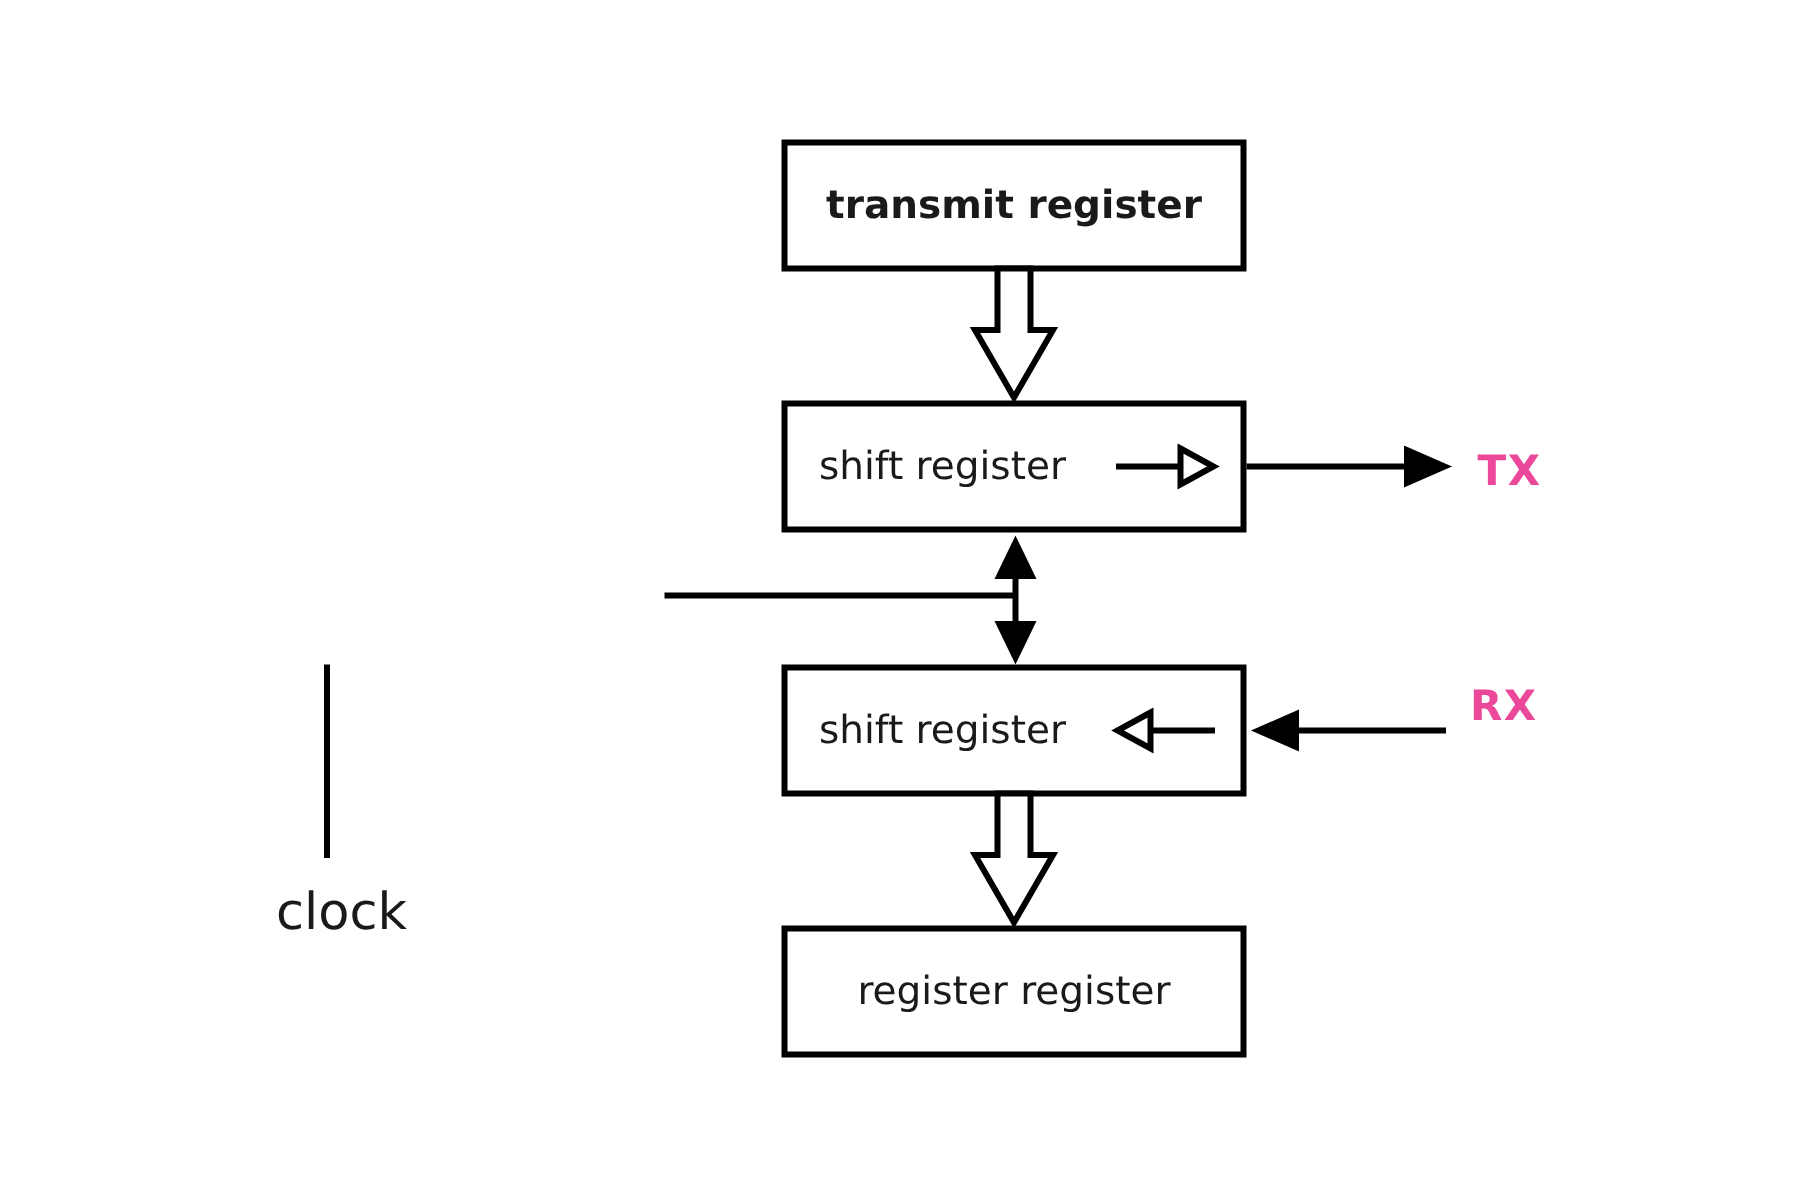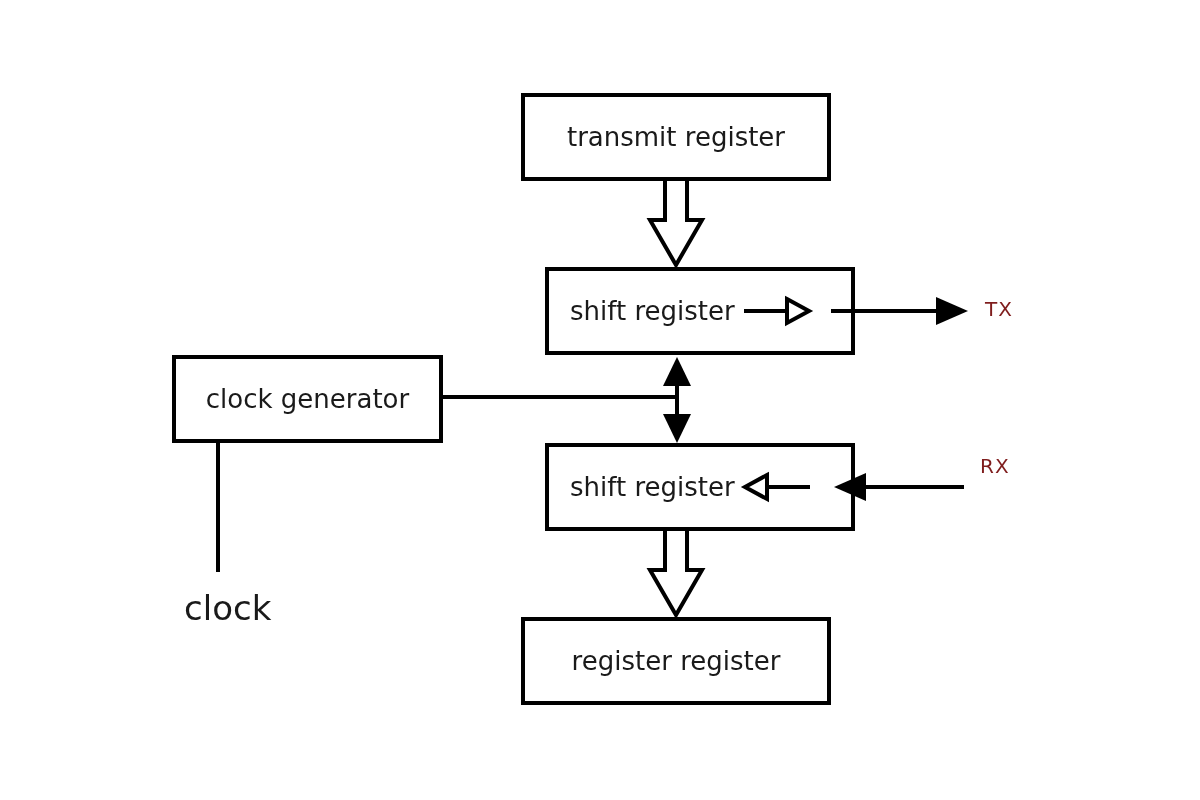--- a/index.html
+++ b/index.html
@@ -23,41 +23,40 @@
     background: #ffffff;
     display: flex;
     align-items: center;
     justify-content: center;
     font-size: 26px;
     color: #1a1a1a;
   }
   .box.left-text {
     justify-content: flex-start;
     padding-left: 21px;
-    margin-left: 24px;
   }
-  .box-transmit  { left: 521px; top: 93px;  width: 310px; height: 88px; }
+  .box-transmit  { left: 521px; top: 93px;  width: 310px; height: 88px; font-weight: bold; }
   .box-shift-tx  { left: 521px; top: 267px; width: 310px; height: 88px; }
   .box-clockgen  { left: 172px; top: 355px; width: 271px; height: 88px; }
   .box-shift-rx  { left: 521px; top: 443px; width: 310px; height: 88px; }
   .box-receive   { left: 521px; top: 617px; width: 310px; height: 88px; }
   .overlay {
     position: absolute;
     left: 0;
     top: 0;
     width: 1200px;
     height: 800px;
     pointer-events: none;
   }
   .sig-label {
     position: absolute;
-    font-weight: normal;
-    font-size: 20px;
+    font-weight: bold;
+    font-size: 28px;
     letter-spacing: 1px;
-    color: #7f1d1d;
+    color: #ec4899;
   }
   .sig-label-tx { left: 985px; top: 297px; }
   .sig-label-rx { left: 980px; top: 454px; }
   .clock-label {
     position: absolute;
     left: 184px;
     top: 588px;
     font-size: 34px;
     color: #1a1a1a;
   }
@@ -68,23 +67,20 @@
 <div class="canvas">
 
   <div class="box box-transmit">
     <span>transmit register</span>
   </div>
 
   <div class="box box-shift-tx left-text">
     <span>shift register</span>
   </div>
 
-  <div class="box box-clockgen">
-    <span>clock generator</span>
-  </div>
 
   <div class="box box-shift-rx left-text">
     <span>shift register</span>
   </div>
 
   <div class="box box-receive">
     <span>register register</span>
   </div>
 
   <div class="sig-label sig-label-tx">TX</div>

